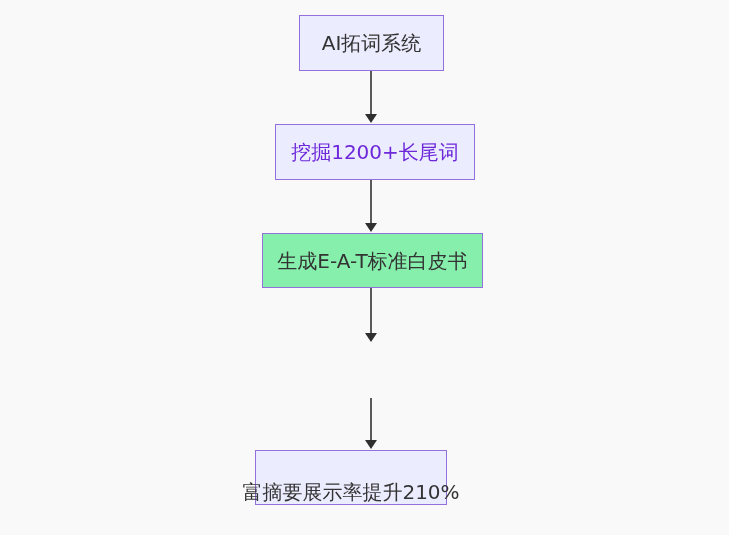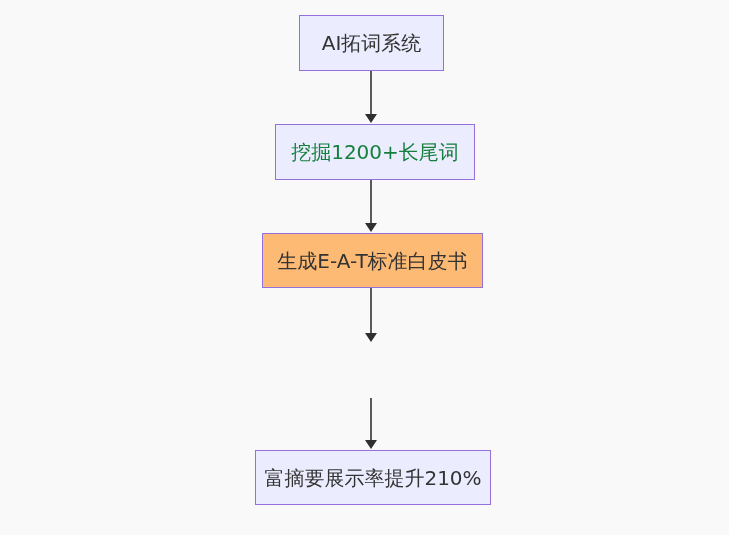--- a/index.html
+++ b/index.html
@@ -40,27 +40,27 @@
     height: 0;
   }
 </style>
 </head>
 <body>
 
 <div id="flowchart-canvas" style="background: rgb(249, 249, 249);">
     <div class="flow-node" style="left: 299px; top: 15px; width: 145px; height: 56px; background: rgb(236, 236, 255); border: 1px solid rgb(147, 112, 219); color: rgb(51, 51, 51);">
       <span class="flow-node-label">AI拓词系统</span>
     </div>
-    <div class="flow-node" style="left: 275px; top: 124px; width: 200px; height: 56px; background: rgb(236, 236, 255); border: 1px solid rgb(147, 112, 219); color: #15803d;">
+    <div class="flow-node" style="left: 275px; top: 124px; width: 200px; height: 56px; background: rgb(236, 236, 255); border: 1px solid rgb(147, 112, 219); color: #6d28d9;">
       <span class="flow-node-label">挖掘1200+长尾词</span>
     </div>
-    <div class="flow-node" style="left: 262px; top: 233px; width: 221px; height: 55px; background: #fdba74; border: 1px solid rgb(147, 112, 219); color: rgb(51, 51, 51);">
+    <div class="flow-node" style="left: 262px; top: 233px; width: 221px; height: 55px; background: #86efac; border: 1px solid rgb(147, 112, 219); color: rgb(51, 51, 51);">
       <span class="flow-node-label">生成E-A-T标准白皮书</span>
     </div>
-    <div class="flow-node" style="left: 255px; top: 450px; width: 236px; height: 55px; background: rgb(236, 236, 255); border: 1px solid rgb(147, 112, 219); color: rgb(51, 51, 51);">
+    <div class="flow-node" style="left: 255px; top: 450px; width: 192px; height: 55px; background: rgb(236, 236, 255); border: 1px solid rgb(147, 112, 219); color: rgb(51, 51, 51); align-items: flex-end;">
       <span class="flow-node-label">富摘要展示率提升210%</span>
     </div>
     <div class="flow-edge-line" style="left: 370px; top: 71px; width: 2px; height: 44px; background: rgb(90, 90, 90);"></div>
     <div class="flow-edge-head" style="left: 365px; top: 114px; border-left: 6px solid transparent; border-right: 6px solid transparent; border-top: 9px solid rgb(47, 47, 47);"></div>
     <div class="flow-edge-line" style="left: 370px; top: 180px; width: 2px; height: 44px; background: rgb(90, 90, 90);"></div>
     <div class="flow-edge-head" style="left: 365px; top: 223px; border-left: 6px solid transparent; border-right: 6px solid transparent; border-top: 9px solid rgb(47, 47, 47);"></div>
     <div class="flow-edge-line" style="left: 370px; top: 288px; width: 2px; height: 46px; background: rgb(90, 90, 90);"></div>
     <div class="flow-edge-head" style="left: 365px; top: 333px; border-left: 6px solid transparent; border-right: 6px solid transparent; border-top: 9px solid rgb(47, 47, 47);"></div>
     <div class="flow-edge-line" style="left: 370px; top: 398px; width: 2px; height: 43px; background: rgb(90, 90, 90);"></div>
     <div class="flow-edge-head" style="left: 365px; top: 440px; border-left: 6px solid transparent; border-right: 6px solid transparent; border-top: 9px solid rgb(47, 47, 47);"></div>

